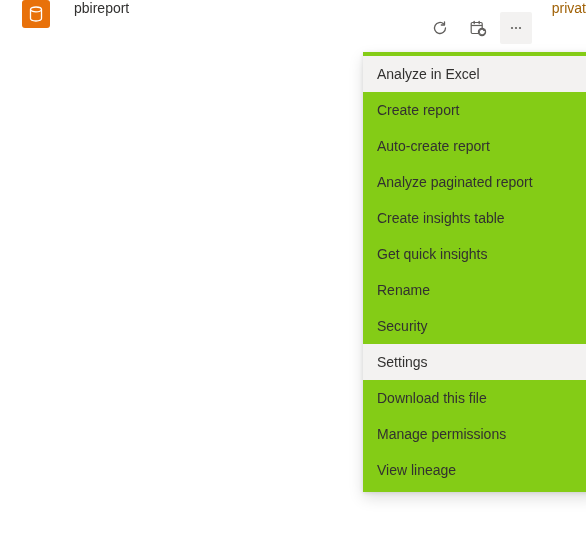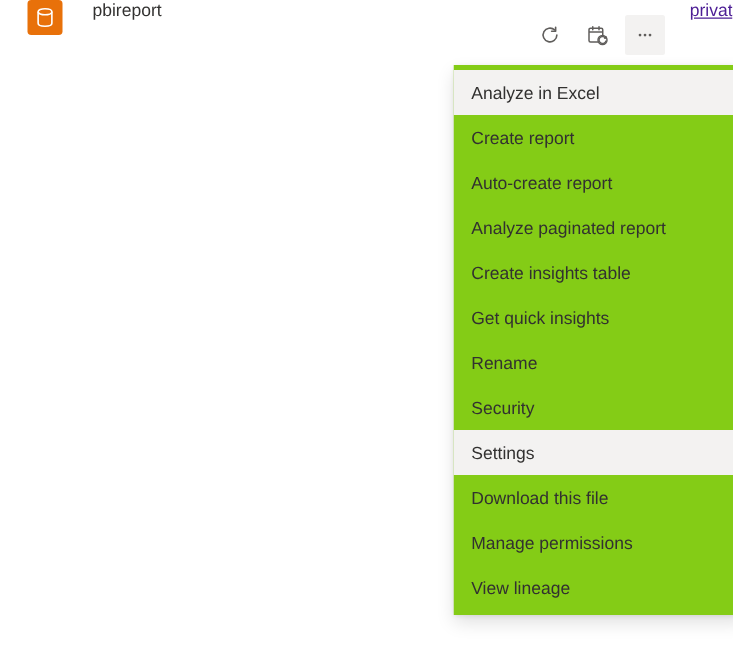--- a/index.html
+++ b/index.html
@@ -52,24 +52,23 @@
   }
   .type-label {
     width: 120px;
     padding-left: 28px;
     color: #605e5c;
     font-size: 14px;
     white-space: nowrap;
   }
   .owner-label {
     padding-left: 20px;
-    color: #4c1d95;
+    color: #a16207;
     font-size: 14px;
     white-space: nowrap;
-    text-decoration: underline;
   }
   .context-menu {
     position: absolute;
     top: 52px;
     left: 363px;
     width: 234px;
     background: #84cc16;
     box-shadow: 0 6px 14px rgba(0,0,0,0.13), 0 1px 4px rgba(0,0,0,0.1);
     padding: 4px 0;
     z-index: 10;

